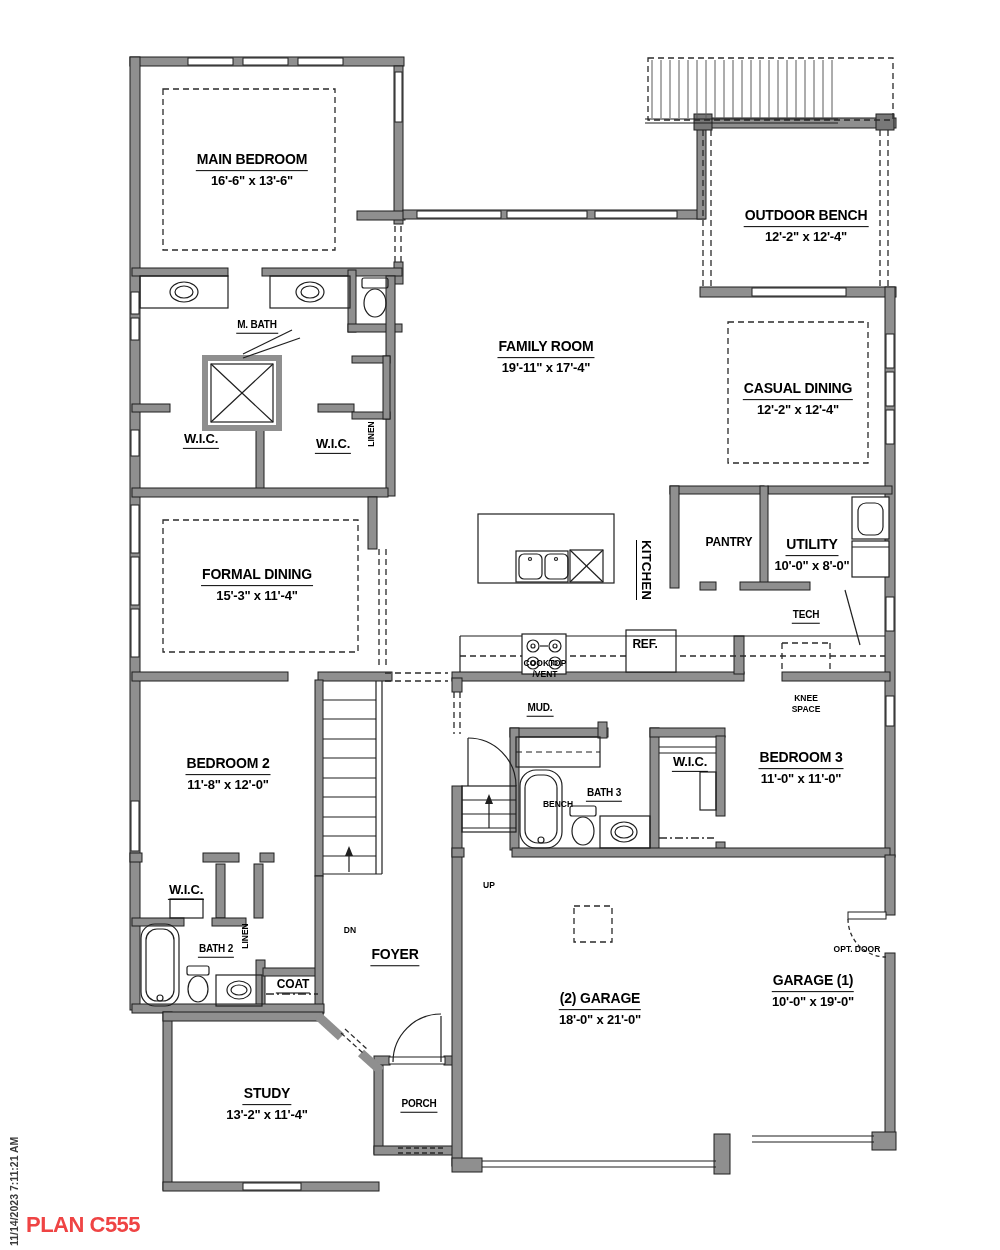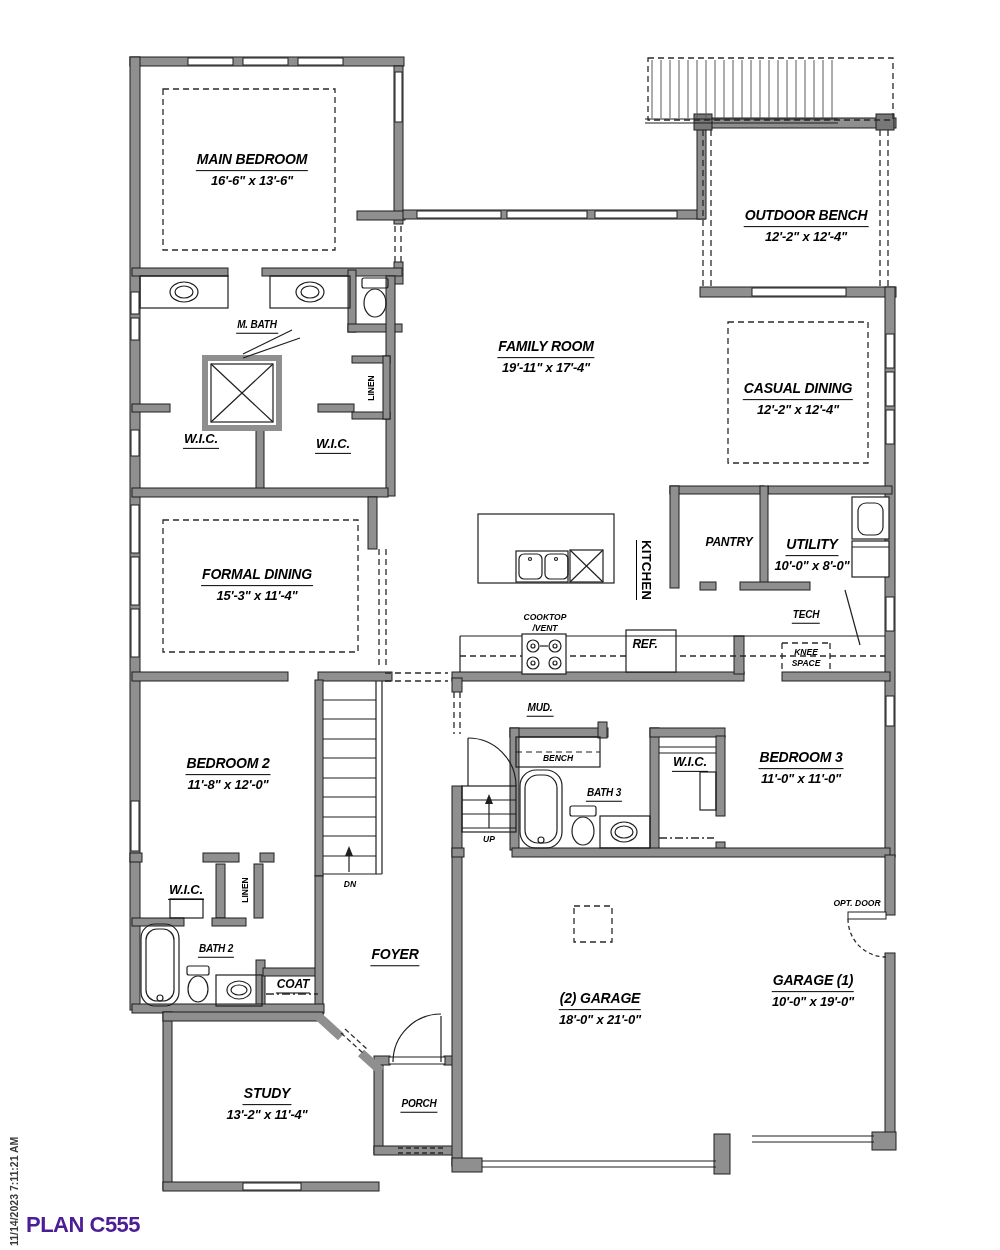--- a/index.html
+++ b/index.html
@@ -1,35 +1,35 @@
 <!DOCTYPE html>
 <html><head>
 <meta charset="utf-8">
 <style>
   html,body{margin:0;padding:0;background:#fff;}
   #stage{position:relative;width:1000px;height:1250px;background:#fff;overflow:hidden;
          font-family:"Liberation Sans",sans-serif;}
   #plansvg{position:absolute;left:0;top:0;}
   .lbl{position:absolute;transform:translate(-50%,-50%);text-align:center;color:#000;
-       font-weight:bold;white-space:nowrap;line-height:1.25;letter-spacing:-0.2px;font-style:italic;}
+       font-weight:bold;white-space:nowrap;line-height:1.25;letter-spacing:-0.2px;}
   .nm{display:inline-block;}
   .u .nm{border-bottom:1.6px solid #000;padding:0 1px 1px;}
   .dm{display:block;margin-top:2px;border:none;}
   .s14{font-size:14px;} .s14 .dm{font-size:13px;}
   .s13{font-size:10px;}
   .s11{font-size:13px;}
   .s9{font-size:12px;}
-  .s8{font-size:8.5px;letter-spacing:0;}
+  .s8{font-size:8.5px;letter-spacing:0;margin-top:46px;}
   .two{line-height:1.25;}
   .vlbl{position:absolute;font-weight:bold;white-space:nowrap;color:#000;
         writing-mode:vertical-rl;transform:translate(-50%,-50%);}
   .vlbl.rev{transform:translate(-50%,-50%) rotate(180deg);}
   .vlbl.u2{border-left:1.6px solid #000;padding-left:2px;}
   #plan-title{position:absolute;left:26px;top:1212px;font-size:22px;font-weight:bold;
-        color:#4c1d95;letter-spacing:-0.5px;}
+        color:#ef4444;letter-spacing:-0.5px;}
   #timestamp{position:absolute;left:8px;top:1246px;transform:rotate(-90deg);
         transform-origin:0 0;font-size:10.5px;font-weight:bold;color:#3a3a3a;white-space:nowrap;}
 </style>
 </head>
 <body>
 
 <div id="stage">
 
 <svg id="plansvg" width="1000" height="1250" viewBox="0 0 1000 1250">
 

